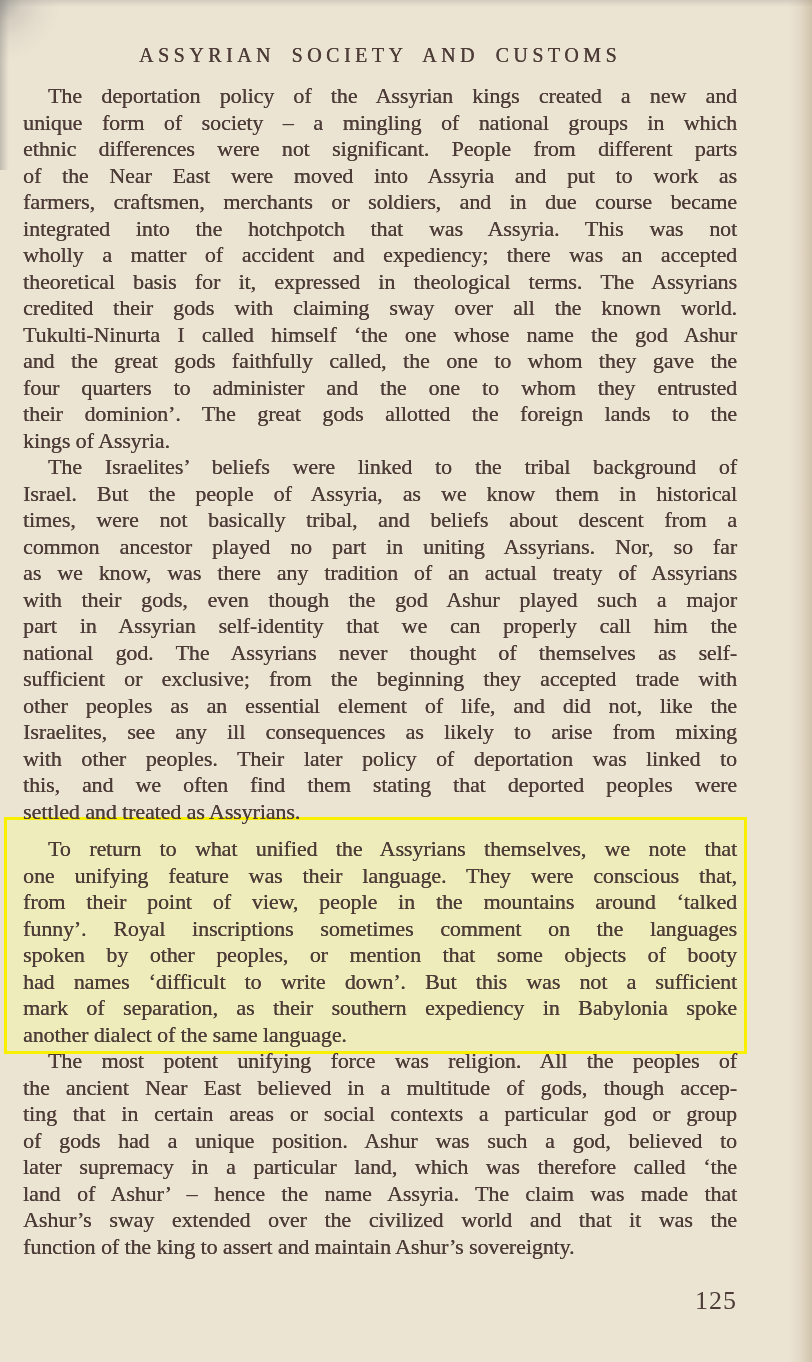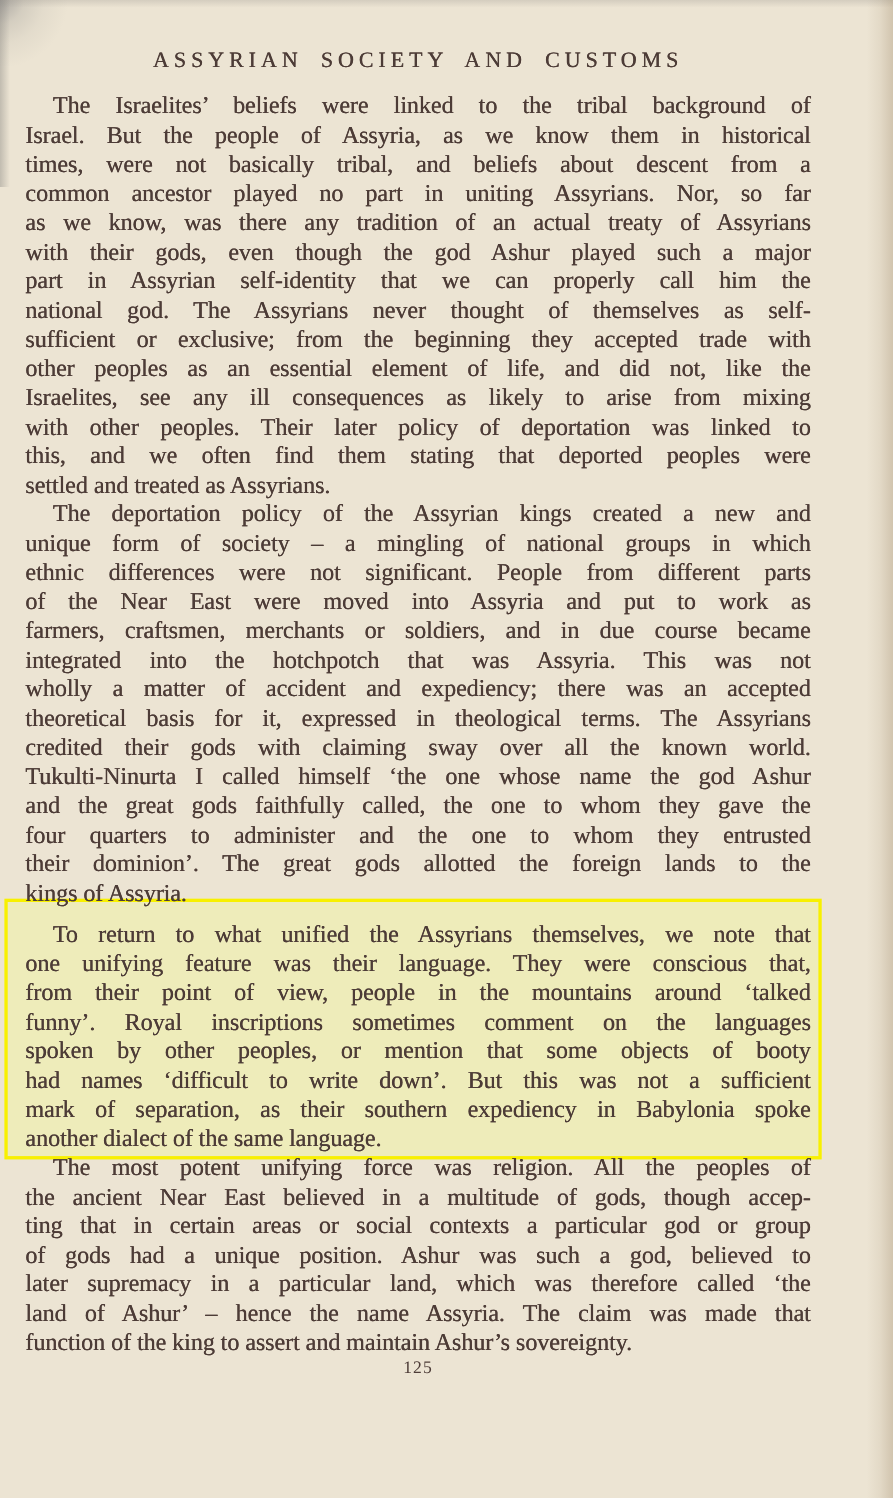--- a/index.html
+++ b/index.html
@@ -62,85 +62,86 @@
   }
   .line.first { text-indent: 25px; }
   .line.last { text-align-last: left; }
   .para-highlight {
     background: var(--hl-fill, #eeecba);
     border: 3px solid var(--hl-border, #f8f000);
     margin: -8px -10px -6px -19px;
     padding: 16px 7px 3px 16px;
   }
   .page-number {
-    text-align: center;
-    font-size: 16px;
-    margin-top: 1px;
+    text-align: right;
+    font-size: 26px;
+    margin-top: 26px;
     letter-spacing: 1px;
   }
 </style>
 </head>
 <body style="--page-bg: #ece4d3; --text-color: #4d3c37; --hl-fill: #eeecba; --hl-border: #f8f000;">
 
 <div class="corner-tl"></div>
 <div class="edge-left"></div>
 <div class="edge-top"></div>
 <div class="edge-right"></div>
 
 <div class="page-inner">
   <h1 class="running-head">ASSYRIAN SOCIETY AND CUSTOMS</h1>
 
   <div class="body-text">
       <div class="para">
+        <div class="line first">The deportation policy of the Assyrian kings created a new and</div>
+        <div class="line">unique form of society – a mingling of national groups in which</div>
+        <div class="line">ethnic differences were not significant. People from different parts</div>
+        <div class="line">of the Near East were moved into Assyria and put to work as</div>
+        <div class="line">farmers, craftsmen, merchants or soldiers, and in due course became</div>
+        <div class="line">integrated into the hotchpotch that was Assyria. This was not</div>
+        <div class="line">wholly a matter of accident and expediency; there was an accepted</div>
+        <div class="line">theoretical basis for it, expressed in theological terms. The Assyrians</div>
+        <div class="line">credited their gods with claiming sway over all the known world.</div>
+        <div class="line">Tukulti-Ninurta I called himself ‘the one whose name the god Ashur</div>
+        <div class="line">and the great gods faithfully called, the one to whom they gave the</div>
+        <div class="line">four quarters to administer and the one to whom they entrusted</div>
+        <div class="line">their dominion’. The great gods allotted the foreign lands to the</div>
+        <div class="line last">kings of Assyria.</div>
+      </div>
+      <div class="para">
         <div class="line first">The Israelites’ beliefs were linked to the tribal background of</div>
         <div class="line">Israel. But the people of Assyria, as we know them in historical</div>
         <div class="line">times, were not basically tribal, and beliefs about descent from a</div>
         <div class="line">common ancestor played no part in uniting Assyrians. Nor, so far</div>
         <div class="line">as we know, was there any tradition of an actual treaty of Assyrians</div>
         <div class="line">with their gods, even though the god Ashur played such a major</div>
         <div class="line">part in Assyrian self-identity that we can properly call him the</div>
         <div class="line">national god. The Assyrians never thought of themselves as self-</div>
         <div class="line">sufficient or exclusive; from the beginning they accepted trade with</div>
         <div class="line">other peoples as an essential element of life, and did not, like the</div>
         <div class="line">Israelites, see any ill consequences as likely to arise from mixing</div>
         <div class="line">with other peoples. Their later policy of deportation was linked to</div>
         <div class="line">this, and we often find them stating that deported peoples were</div>
         <div class="line last">settled and treated as Assyrians.</div>
-      </div>
-      <div class="para">
-        <div class="line first">The deportation policy of the Assyrian kings created a new and</div>
-        <div class="line">unique form of society – a mingling of national groups in which</div>
-        <div class="line">ethnic differences were not significant. People from different parts</div>
-        <div class="line">of the Near East were moved into Assyria and put to work as</div>
-        <div class="line">farmers, craftsmen, merchants or soldiers, and in due course became</div>
-        <div class="line">integrated into the hotchpotch that was Assyria. This was not</div>
-        <div class="line">wholly a matter of accident and expediency; there was an accepted</div>
-        <div class="line">theoretical basis for it, expressed in theological terms. The Assyrians</div>
-        <div class="line">credited their gods with claiming sway over all the known world.</div>
-        <div class="line">Tukulti-Ninurta I called himself ‘the one whose name the god Ashur</div>
-        <div class="line">and the great gods faithfully called, the one to whom they gave the</div>
-        <div class="line">four quarters to administer and the one to whom they entrusted</div>
-        <div class="line">their dominion’. The great gods allotted the foreign lands to the</div>
-        <div class="line last">kings of Assyria.</div>
       </div>
       <div class="para para-highlight">
         <div class="line first">To return to what unified the Assyrians themselves, we note that</div>
         <div class="line">one unifying feature was their language. They were conscious that,</div>
         <div class="line">from their point of view, people in the mountains around ‘talked</div>
         <div class="line">funny’. Royal inscriptions sometimes comment on the languages</div>
         <div class="line">spoken by other peoples, or mention that some objects of booty</div>
         <div class="line">had names ‘difficult to write down’. But this was not a sufficient</div>
         <div class="line">mark of separation, as their southern expediency in Babylonia spoke</div>
         <div class="line last">another dialect of the same language.</div>
       </div>
       <div class="para">
         <div class="line first">The most potent unifying force was religion. All the peoples of</div>
         <div class="line">the ancient Near East believed in a multitude of gods, though accep-</div>
         <div class="line">ting that in certain areas or social contexts a particular god or group</div>
         <div class="line">of gods had a unique position. Ashur was such a god, believed to</div>
         <div class="line">later supremacy in a particular land, which was therefore called ‘the</div>
         <div class="line">land of Ashur’ – hence the name Assyria. The claim was made that</div>
+        <div class="line">Ashur’s sway extended over the civilized world and that it was the</div>
         <div class="line last">function of the king to assert and maintain Ashur’s sovereignty.</div>
       </div>
     </div>
 
   <div class="page-number">125</div>
 </div>
 
 </body></html>

